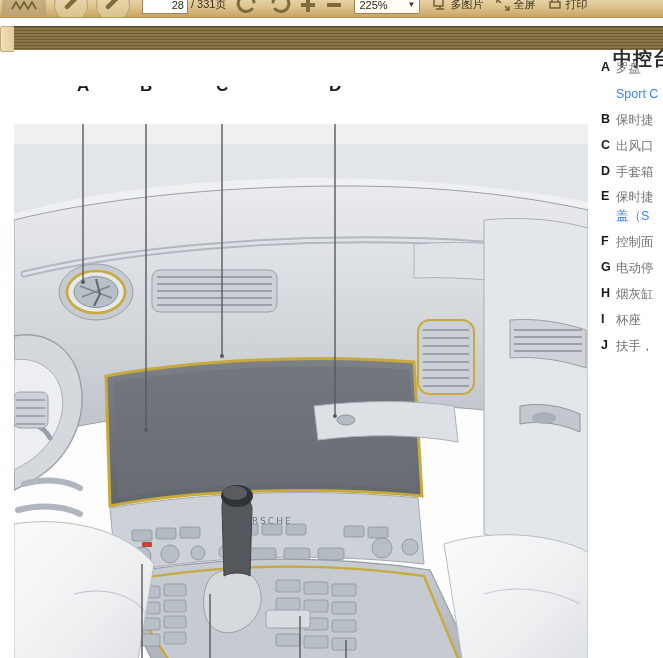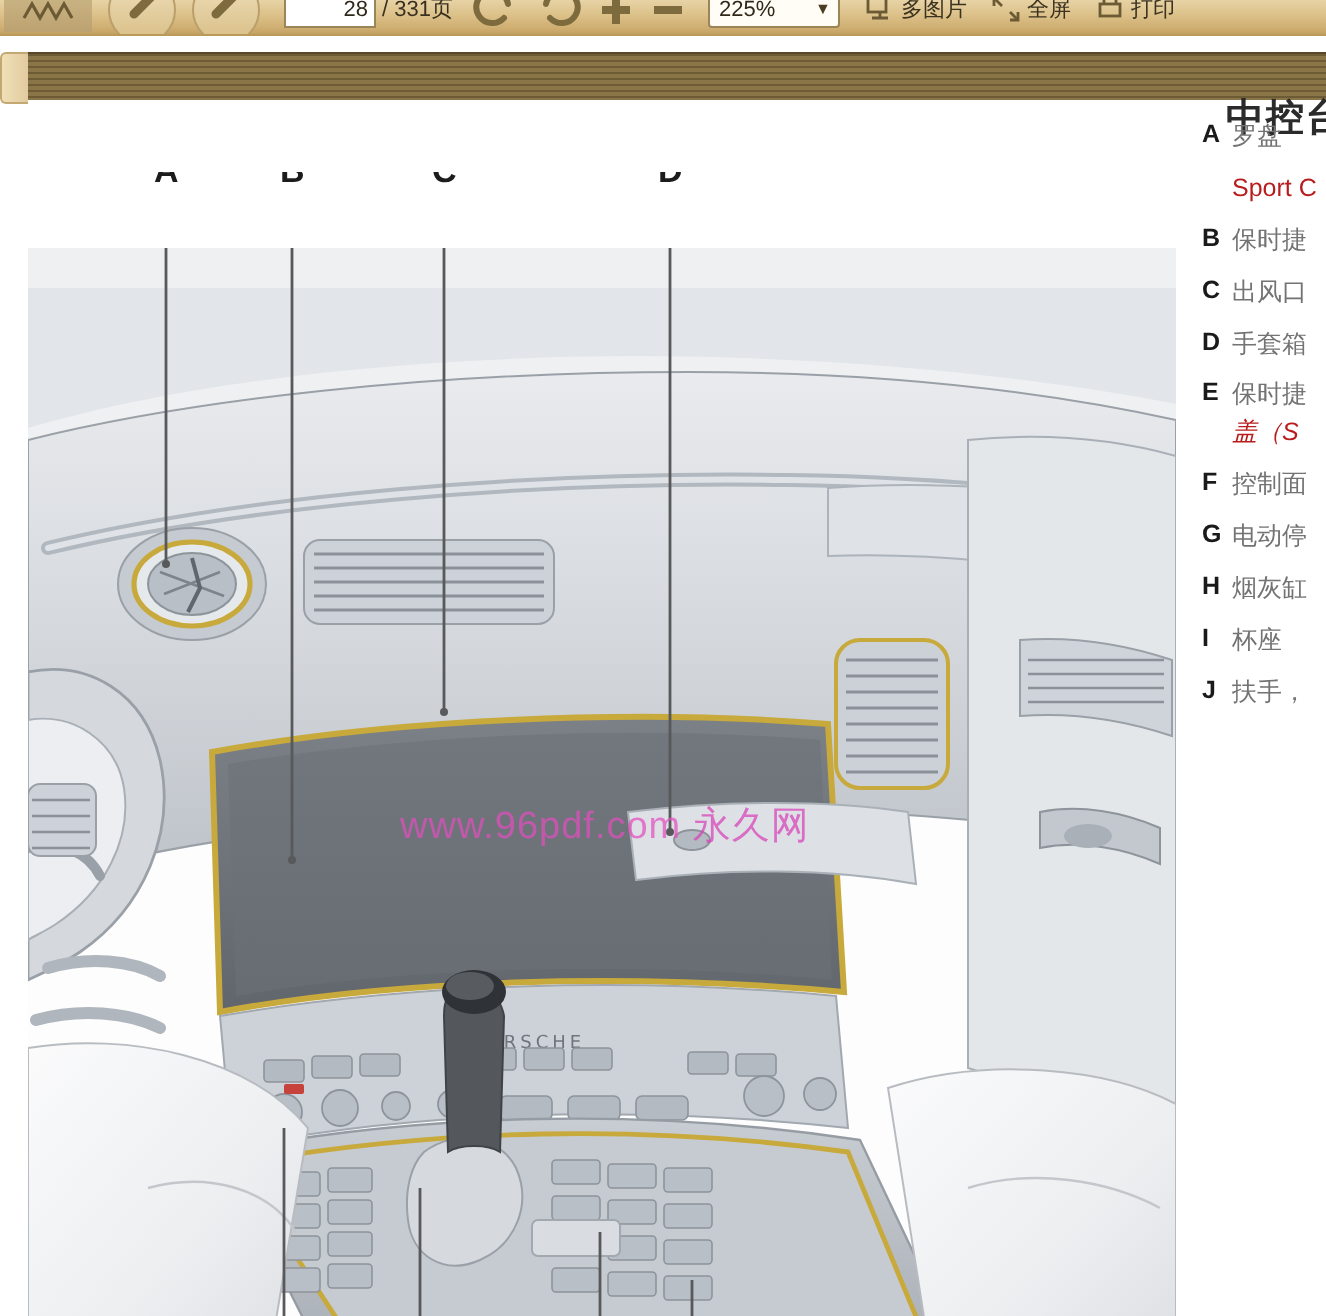--- a/index.html
+++ b/index.html
@@ -122,21 +122,21 @@
     margin-bottom:9px;
     font-size:12.5px; color:#262626;
     white-space:nowrap;
   }
   .lg-key{
     width:15px; flex:0 0 15px;
     font-weight:bold; font-size:12.5px; color:#1a1a1a;
   }
   .lg-txt{ color:#737373; line-height:1.35; }
   .lg-sub{
-    margin-left:15px; font-size:12.5px; color:#b91c1c;
+    margin-left:15px; font-size:12.5px; color:#3b82f6;
     line-height:1.35; white-space:nowrap;
   }
 </style>
 </head>
 <body>
 
 <div id="toolbar">
 
   <div class="tb-tabbtn">
     <svg width="26" height="12" viewBox="0 0 26 12">
@@ -423,24 +423,20 @@
         <g stroke="#58595b" stroke-width="1.4" fill="none">
           <path d="M128 440 V560"></path>
           <path d="M196 470 V560"></path>
           <path d="M286 492 V560"></path>
           <path d="M332 516 V560"></path>
           <path d="M378 560 V560"></path>
         </g>
       </svg>
     </div>
 
-    <div id="wm">
-      <span>www.96pdf.com</span>
-      <span class="cn">永久网</span>
-    </div>
   </div>
 
   <div id="legend">
 
     <div class="lg-row">
       <span class="lg-key">A</span>
       <span class="lg-txt">罗盘</span>
     </div>
     <div class="lg-sub">Sport C</div>
 
@@ -456,21 +452,21 @@
 
     <div class="lg-row">
       <span class="lg-key">D</span>
       <span class="lg-txt">手套箱</span>
     </div>
 
     <div class="lg-row">
       <span class="lg-key">E</span>
       <span class="lg-txt">保时捷</span>
     </div>
-    <div class="lg-sub" style="margin-top:-7px;font-style:italic;">盖（S</div>
+    <div class="lg-sub" style="margin-top:-7px;">盖（S</div>
 
     <div class="lg-row" style="margin-top:9px;">
       <span class="lg-key">F</span>
       <span class="lg-txt">控制面</span>
     </div>
 
     <div class="lg-row">
       <span class="lg-key">G</span>
       <span class="lg-txt">电动停</span>
     </div>

